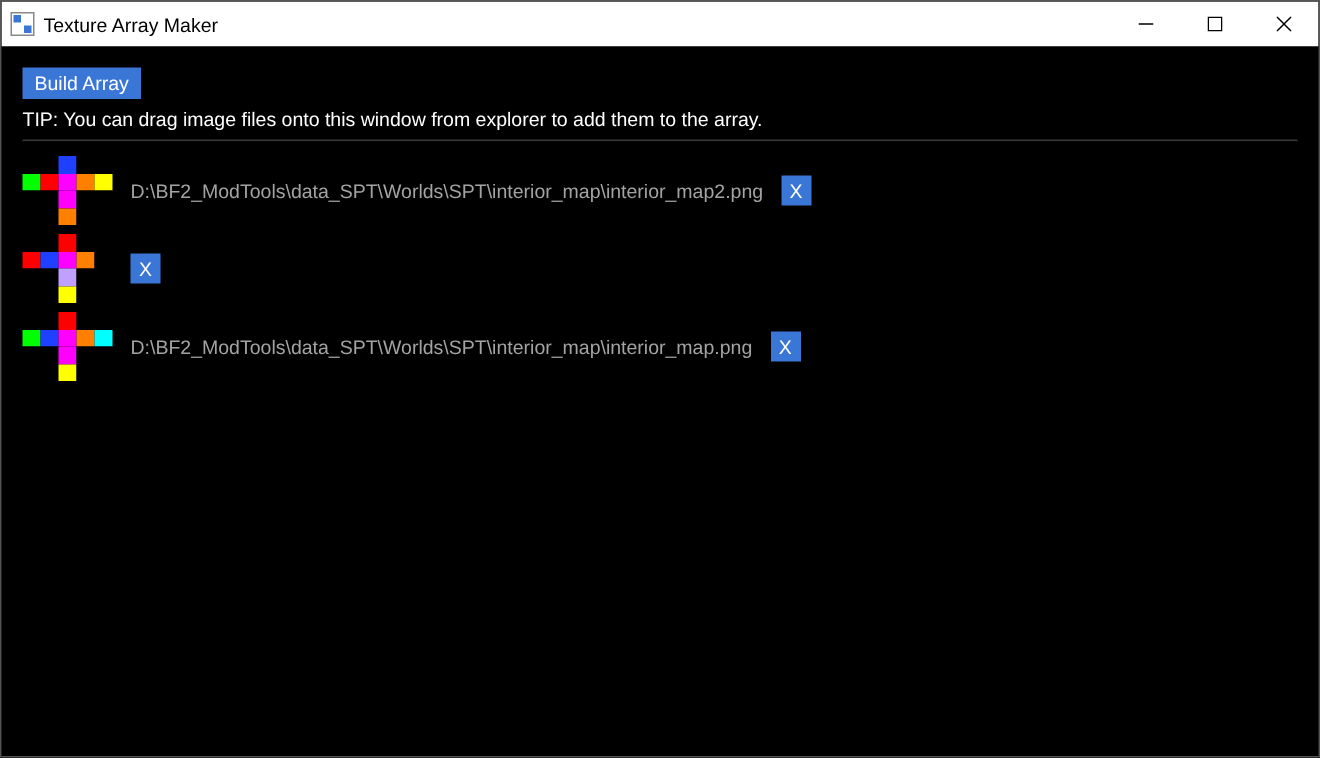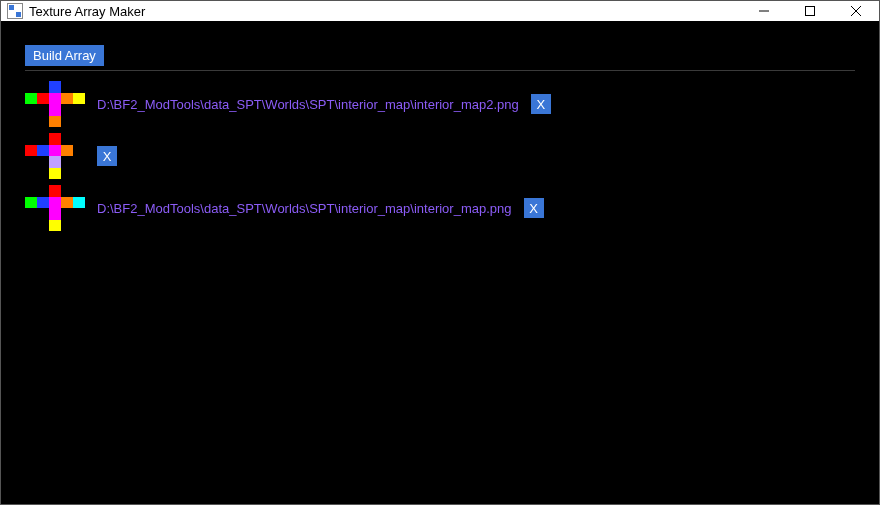--- a/index.html
+++ b/index.html
@@ -6,21 +6,21 @@
     body {
       width: 880px;
       height: 505px;
       font-family: "Segoe UI", Tahoma, sans-serif;
       font-size: 13px;
       background: #000;
       overflow: hidden;
       border: 1px solid #555;
     }
     .titlebar {
-      height: 20px;
+      height: 30px;
       background: #fff;
       color: #000;
       display: flex;
       align-items: center;
       padding-left: 6px;
     }
     .titlebar .app-icon {
       width: 16px;
       height: 16px;
       margin-right: 6px;
@@ -52,21 +52,21 @@
       align-items: center;
       justify-content: center;
       color: #000;
       background: transparent;
       font-family: inherit;
     }
     .win-btn svg { stroke: #000; fill: none; stroke-width: 1; }
     .client {
       background: #000;
       color: #fff;
-      padding: 24px;
+      padding: 14px;
       height: calc(100% - 30px);
     }
     .toolbar {
       display: flex;
       gap: 4px;
       margin-bottom: 4px;
     }
     .btn {
       background: #3a76d6;
       color: #fff;
@@ -94,21 +94,21 @@
     .thumb {
       width: 60px;
       height: 46px;
       display: grid;
       grid-template-columns: repeat(5, 1fr);
       grid-template-rows: repeat(4, 1fr);
       flex-shrink: 0;
     }
     .thumb > div { width: 100%; height: 100%; }
     .path {
-      color: #8b5cf6;
+      color: #a3a3a3;
       font-size: 13px;
       white-space: nowrap;
     }
     .remove-btn {
       background: #3a76d6;
       color: #fff;
       border: none;
       width: 20px;
       height: 20px;
       font-family: inherit;
@@ -141,20 +141,21 @@
         <line x1="0" y1="0" x2="10" y2="10"></line>
         <line x1="10" y1="0" x2="0" y2="10"></line>
       </svg>
   </div>
 </div>
 
 <div class="client">
   <div class="toolbar">
     <button class="btn">Build Array</button>
   </div>
+  <div class="tip">TIP: You can drag image files onto this window from explorer to add them to the array.</div>
   <hr class="divider">
   <div id="texture-list">
       <div class="row">
         <div class="thumb">
           <div style="background: rgb(0, 0, 0);"></div>
           <div style="background: rgb(0, 0, 0);"></div>
           <div style="background: rgb(32, 64, 255);"></div>
           <div style="background: rgb(0, 0, 0);"></div>
           <div style="background: rgb(0, 0, 0);"></div>
           <div style="background: rgb(0, 255, 0);"></div>

